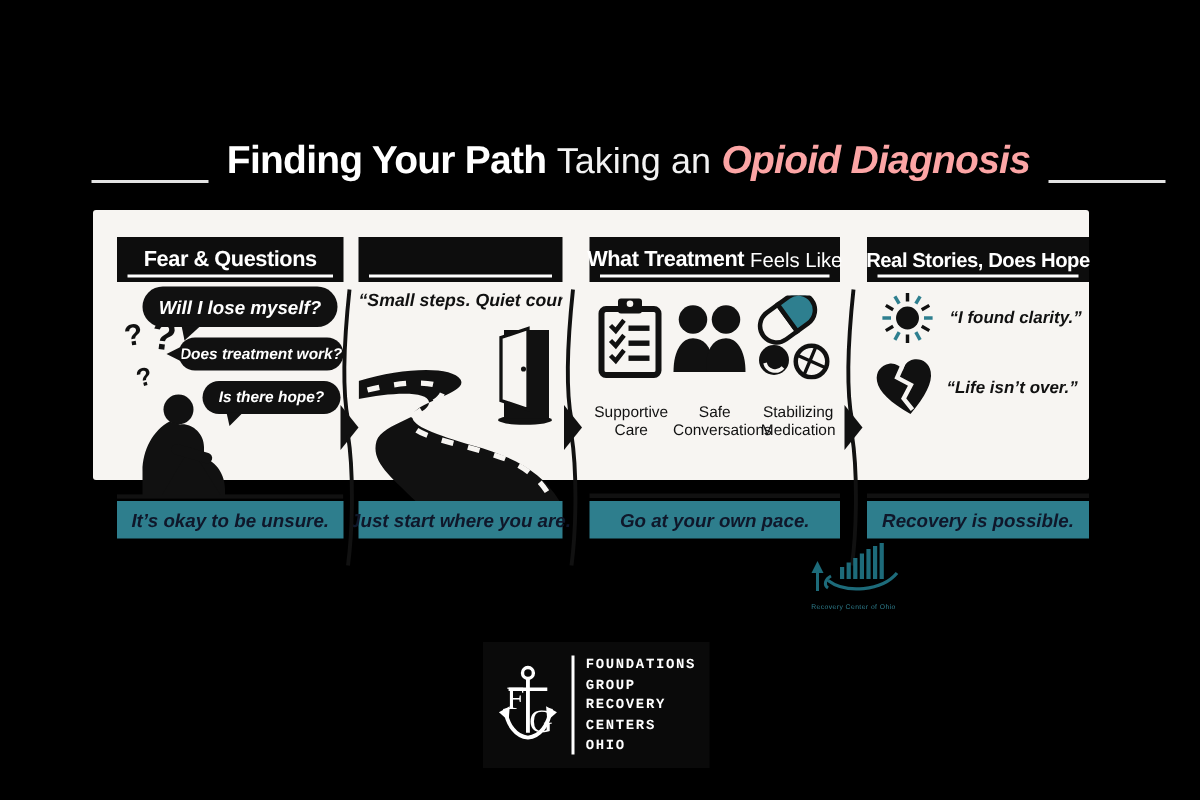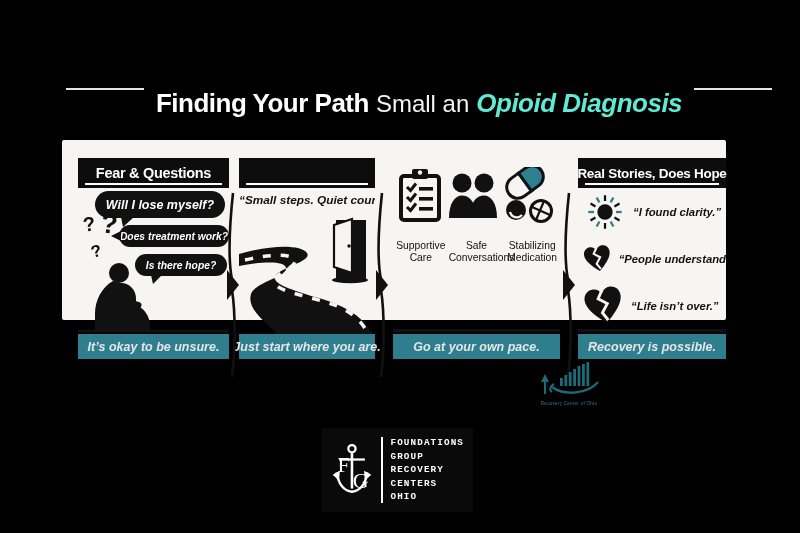--- a/index.html
+++ b/index.html
@@ -2,26 +2,26 @@
 <html><head>
 <meta charset="utf-8">
 <style>
   * { margin:0; padding:0; box-sizing:border-box; }
   html,body { background:#000; }
   body { font-family:"Liberation Sans", sans-serif; }
   .stage { position:relative; width:800px; height:533px; background:#000; overflow:hidden; }
 
   
   .title-row { position:absolute; top:88px; left:0; width:800px; height:34px;
-    display:flex; align-items:flex-start; justify-content:center; gap:12px;padding-left:38px; }
+    display:flex; align-items:flex-end; justify-content:center; gap:12px;padding-left:38px; }
   .title-dash { width:78px; height:2.4px; background:#e3e3e3; }
   .title-text { display:flex; align-items:baseline; gap:7px; white-space:nowrap; }
   .t-lead   { color:#fff; font-size:26px; font-weight:800; letter-spacing:-0.5px; }
   .t-middle { color:#f2f2f2; font-size:24px; font-weight:400; }
-  .t-accent { color:#5eead4; font-size:26px; font-weight:800; font-style:italic; letter-spacing:-0.5px; }
+  .t-accent { color:#fca5a5; font-size:26px; font-weight:800; font-style:italic; letter-spacing:-0.5px; }
 
   
   .card { position:absolute; left:62px; top:140px; width:664px; height:180px;
     background:#f7f5f2; border-radius:2px; }
 
   .panel { position:absolute; top:18px; height:201px; display:flex; flex-direction:column; }
   .p1 { left:16px;  width:151px; }
   .p2 { left:177px; width:136px; }
   .p3 { left:331px; width:167px; }
   .p4 { left:516px; width:148px; }
@@ -30,21 +30,21 @@
     display:flex; align-items:center; justify-content:center; gap:4px; white-space:nowrap; }
   .phead-line { position:absolute; bottom:3px; left:7px; right:7px; height:1.6px; background:#fff; }
   .h-bold  { font-size:14.5px; font-weight:800; letter-spacing:-0.3px; }
   .h-semi  { font-size:13.5px; font-weight:700; letter-spacing:-0.3px; }
   .h-reg   { font-size:13.5px; font-weight:400; }
 
   .pcontent { position:relative; flex:1 1 auto; overflow:hidden; }
 
   .prule { flex:0 0 2.2px; background:#111; margin-bottom:2.5px; }
 
-  .pfoot { flex:0 0 25px; background:#2e7e8d; color:#e5e5e5; display:flex; align-items:center;
+  .pfoot { flex:0 0 25px; background:#2e7e8d; color:#0f172a; display:flex; align-items:center;
     justify-content:center; font-style:italic; font-weight:700; font-size:12.5px; white-space:nowrap; }
 
   
   .bubble { position:absolute; background:#111; color:#fff; border-radius:14px;
     display:flex; align-items:center; justify-content:center;
     font-style:italic; font-weight:600; white-space:nowrap; }
   .b1 { top:3px;  left:17px; width:130px; height:27px; font-size:12.5px; }
   .b2 { top:37px; left:41px; width:110px; height:22px; font-size:10.3px; }
   .b3 { top:66px; left:57px; width:92px;  height:22px; font-size:10.3px; }
   .tail { position:absolute; width:0; height:0; border-style:solid; }
@@ -90,21 +90,21 @@
 </style>
 </head>
 <body>
 
 <div class="stage">
 
   <div class="title-row">
     <div class="title-dash"></div>
     <div class="title-text">
       <span class="t-lead">Finding Your Path</span>
-      <span class="t-middle">Small an</span>
+      <span class="t-middle">Taking an</span>
       <span class="t-accent">Opioid Diagnosis</span>
     </div>
     <div class="title-dash"></div>
   </div>
 
   <div class="card">
 
     <div class="panel p1">
       <div class="phead">
         <span class="h-bold">Fear &amp; Questions</span>
@@ -153,20 +153,25 @@
           <path d="M0 38 C30 29 62 28 68 37 C73 45 46 50 38 58 C30 66 46 72 76 81 C102 88 122 98 134 118 L38 118 C22 102 8 92 12 78 C16 66 48 61 47 52 C46 44 20 46 0 50 Z" fill="#111"></path>
           <path d="M6 44 C34 37 58 38 56 46 C53 54 34 58 35 66 C37 76 72 80 98 90 C112 96 122 104 128 116" stroke="#f7f5f2" stroke-width="3.5" fill="none" stroke-dasharray="8 10"></path>
         </svg>
       </div>
       <div class="pfoot">
         <span>Just start where you are.</span>
       </div>
     </div>
 
     <div class="panel p3">
+      <div class="phead">
+        <span class="h-bold">What Treatment</span>
+        <span class="h-reg">Feels Like</span>
+        <div class="phead-line"></div>
+      </div>
       <div class="pcontent">
         <div class="icons-row">
           <svg width="48" height="56" viewBox="0 0 48 56">
             <rect x="5" y="9" width="38" height="44" rx="3" fill="#f7f5f2" stroke="#111" stroke-width="4"></rect>
             <rect x="16" y="2" width="16" height="10" rx="2" fill="#111"></rect>
             <circle cx="24" cy="5.5" r="2.2" fill="#f7f5f2"></circle>
             <path d="M11 20 l3.5 3.5 l5.5 -7" stroke="#111" stroke-width="3" fill="none"></path>
             <rect x="23" y="20" width="14" height="3.6" fill="#111"></rect>
             <path d="M11 30 l3.5 3.5 l5.5 -7" stroke="#111" stroke-width="3" fill="none"></path>
             <rect x="23" y="30" width="14" height="3.6" fill="#111"></rect>
@@ -237,29 +242,20 @@
           </svg>
           <span class="story-text">“I found clarity.”</span>
         </div>
         <div class="story">
           <svg width="42" height="40" viewBox="0 0 46 44">
             <g transform="rotate(-10 23 22)">
               <path d="M23 41 C10 30 3 21 3 13 C3 6 8 2 14 2 C18 2 22 5 23 9 C24 5 28 2 32 2 C38 2 43 6 43 13 C43 21 36 30 23 41 Z" fill="#111"></path>
               <polyline points="24,4 18,13 27,20 20,29 25,38" stroke="#f7f5f2" stroke-width="3.2" fill="none"></polyline>
             </g>
           </svg>
-          <span class="story-text">“People understand</span>
-        </div>
-        <div class="story">
-          <svg width="42" height="40" viewBox="0 0 46 44">
-            <g transform="rotate(-10 23 22)">
-              <path d="M23 41 C10 30 3 21 3 13 C3 6 8 2 14 2 C18 2 22 5 23 9 C24 5 28 2 32 2 C38 2 43 6 43 13 C43 21 36 30 23 41 Z" fill="#111"></path>
-              <polyline points="24,4 18,13 27,20 20,29 25,38" stroke="#f7f5f2" stroke-width="3.2" fill="none"></polyline>
-            </g>
-          </svg>
           <span class="story-text">“Life isn’t over.”</span>
         </div>
       </div>
       <div class="prule"></div>
       <div class="pfoot">
         <span>Recovery is possible.</span>
       </div>
     </div>
 
     <svg class="divider d1" viewBox="0 0 16 190">

